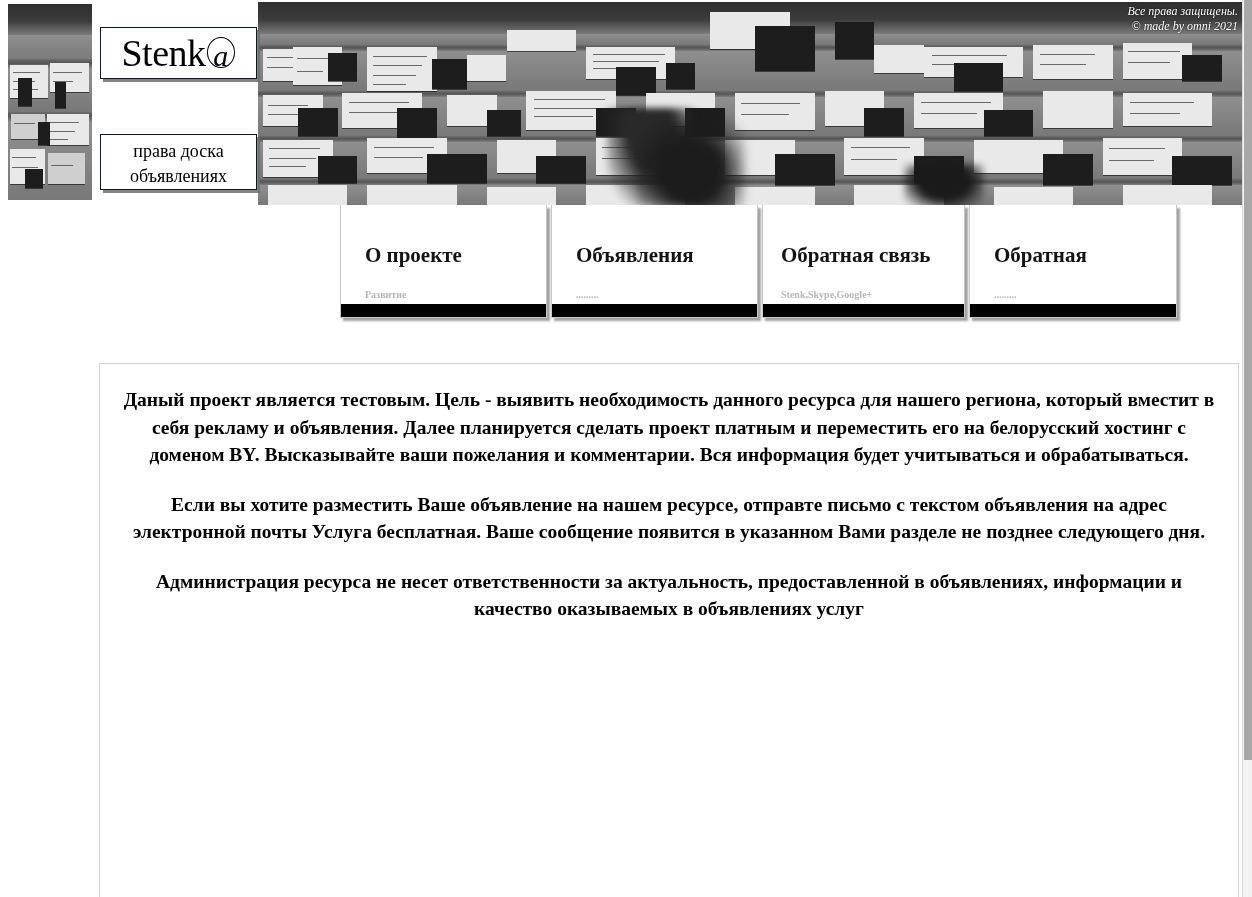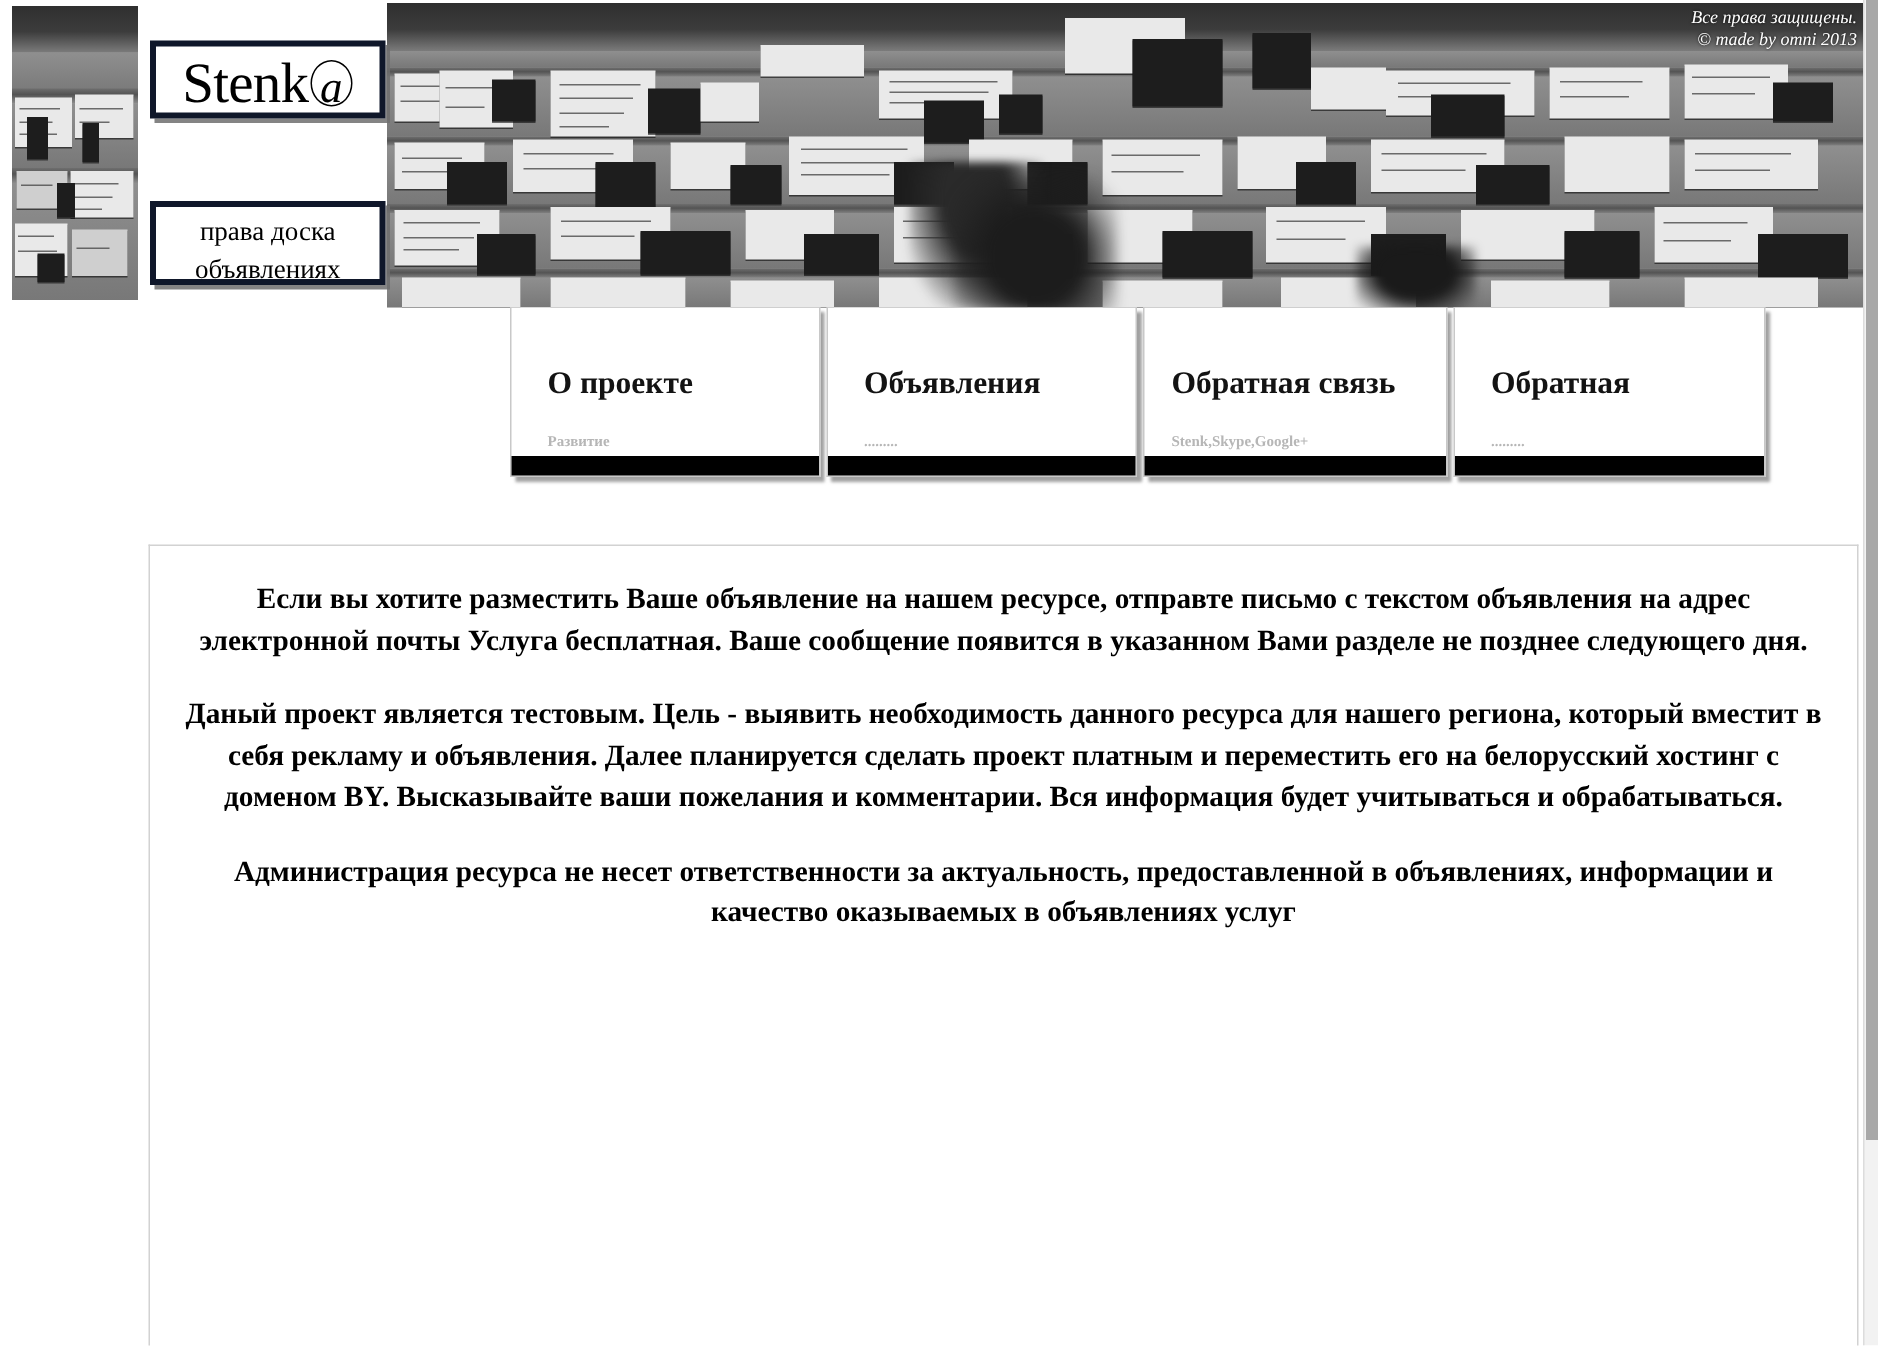--- a/index.html
+++ b/index.html
@@ -68,21 +68,21 @@
   #banner-main {
     position: absolute;
     left: 258px; top: 2px;
     width: 994px; height: 203px;
   }
 
   
   .logo-box {
     position: absolute;
     background: #ffffff;
-    border: 4px solid #0f172a;
+    border: 1px solid #0f172a;
     box-shadow: 3px 3px 0 rgba(110,110,110,.85);
     text-align: center;
     box-sizing: border-box;
   }
   #logo-title {
     left: 100px; top: 27px;
     width: 157px; height: 52px;
     line-height: 50px;
   }
   #logo-title .logo-text {
@@ -400,21 +400,21 @@
     <div class="paper" style="left:74%; top:91%; width:8%;  height:9%;"></div>
     <div class="paper" style="left:87%; top:90%; width:9%;  height:10%;"></div>
 
     <div style="position:absolute;left:35%;top:52%;width:9%;height:48%;background:radial-gradient(ellipse at 50% 25%, #2a2a2a 36%, rgba(40,40,40,.45) 62%, rgba(60,60,60,0) 82%);filter:blur(3px);"></div>
     <div style="position:absolute;left:38%;top:56%;width:11%;height:46%;background:radial-gradient(ellipse at 50% 60%, #1c1c1c 40%, rgba(30,30,30,.3) 70%, rgba(0,0,0,0) 88%);filter:blur(4px);"></div>
     <div style="position:absolute;left:65%;top:80%;width:8%;height:22%;background:radial-gradient(ellipse at 50% 40%, #1a1a1a 45%, rgba(25,25,25,.35) 72%, rgba(0,0,0,0) 90%);filter:blur(3px);"></div>
   </div>
 
   <div id="copyright">
     <div>Все права защищены.</div>
-    <div>© made by omni 2013</div>
+    <div>© made by omni 2021</div>
   </div>
 
   <div id="logo-title" class="logo-box">
     <span class="logo-text"><span>Stenk</span><span class="at-wrap"><span class="at-glyph">a</span><span class="at-ring"></span></span></span>
   </div>
 
   <div id="logo-tagline" class="logo-box">
     <span class="tag-line">права доска</span>
     <span class="tag-line">объявлениях</span>
   </div>
@@ -437,20 +437,20 @@
     <span class="tab-bar"></span>
   </div>
   <div class="nav-tab" id="tab-3">
     <span class="tab-title">Обратная</span>
     <span class="tab-sub">.........</span>
     <span class="tab-bar"></span>
   </div>
 </nav>
 
 <main id="content-panel">
+  <p class="content-para" id="para-1">Даный проект является тестовым. Цель - выявить необходимость данного ресурса для нашего региона, который вместит в себя рекламу и объявления. Далее планируется сделать проект платным и переместить его на белорусский хостинг с доменом BY. Высказывайте ваши пожелания и комментарии. Вся информация будет учитываться и обрабатываться.</p>
   <p class="content-para" id="para-2">Если вы хотите разместить Ваше объявление на нашем ресурсе, отправте письмо с текстом объявления на адрес электронной почты Услуга бесплатная. Ваше сообщение появится в указанном Вами разделе не позднее следующего дня.</p>
-  <p class="content-para" id="para-1">Даный проект является тестовым. Цель - выявить необходимость данного ресурса для нашего региона, который вместит в себя рекламу и объявления. Далее планируется сделать проект платным и переместить его на белорусский хостинг с доменом BY. Высказывайте ваши пожелания и комментарии. Вся информация будет учитываться и обрабатываться.</p>
   <p class="content-para" id="para-3">Администрация ресурса не несет ответственности за актуальность, предоставленной в объявлениях, информации и качество оказываемых в объявлениях услуг</p>
 </main>
 
 <div id="page-scrollbar">
   <div class="thumb"></div>
 </div>
 
 </body></html>

